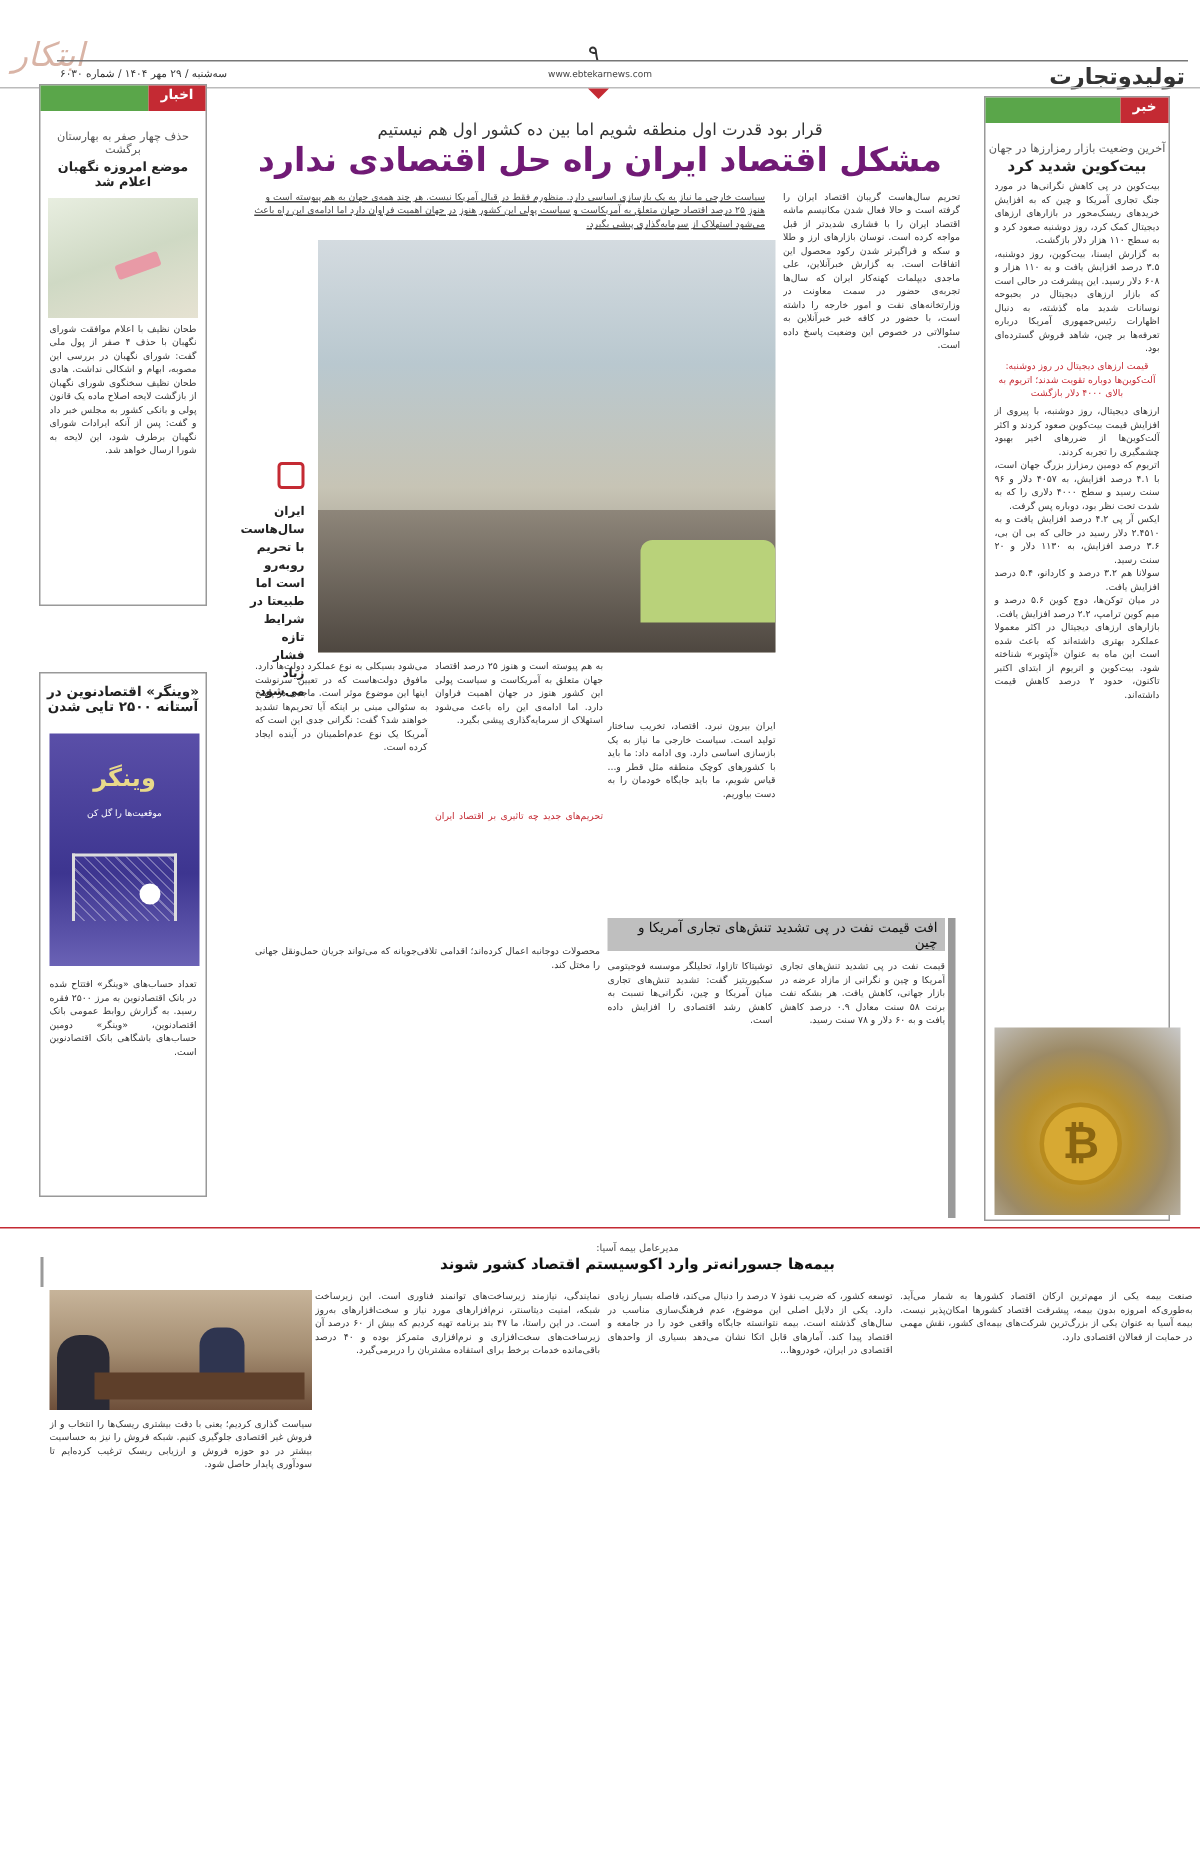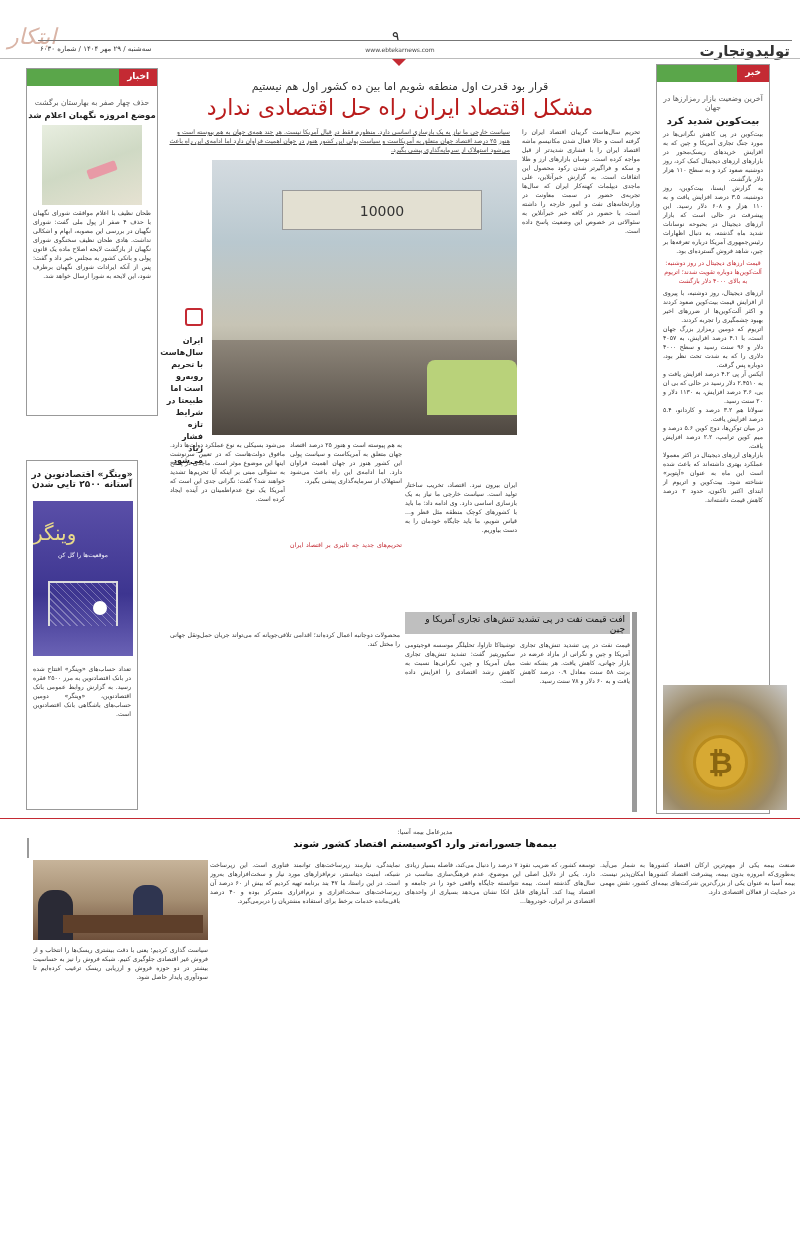--- a/index.html
+++ b/index.html
@@ -17,21 +17,21 @@
 .box{position:absolute;border:1px solid #999;background:#fff}
 .box-tag{height:17px;display:flex}
 .tag-red{background:#c42a33;color:#fff;font-size:9px;font-weight:bold;padding:2px 8px;direction:rtl}
 .tag-green{flex:1;background:#5aa64a}
 .kicker{font-size:7.5px;color:#555;text-align:center;margin-top:12px;direction:rtl}
 .box-title{font-size:10px;font-weight:bold;text-align:center;margin-top:3px;direction:rtl}
 .body-txt{font-size:6.2px;line-height:9px;color:#333;direction:rtl;text-align:justify;padding:3px 6px}
 .col-text{position:absolute;font-size:6.2px;line-height:9px;color:#333;direction:rtl;text-align:justify;overflow:hidden}
 .red{color:#c42a33}
 .main-kicker{position:absolute;left:165px;width:470px;top:80px;text-align:center;font-size:11px;color:#333;direction:rtl}
-.main-title{position:absolute;left:165px;width:470px;top:95px;text-align:center;font-size:22px;font-weight:normal;color:#b91c1c;direction:rtl}
+.main-title{position:absolute;left:165px;width:470px;top:95px;text-align:center;font-size:22px;font-weight:bold;color:#701a75;direction:rtl}
 .lead2{position:absolute;left:165px;width:345px;top:127px;font-size:6.2px;line-height:9px;direction:rtl;color:#444;text-decoration:underline}
 .photo{position:absolute;overflow:hidden}
 .mural{background:linear-gradient(180deg,#d4dbe0 0%,#b9c8cf 30%,#c7c4b5 60%,#7d7568 100%)}
 .caption-side{position:absolute;left:165px;top:335px;width:38px;font-size:8px;font-weight:bold;line-height:12px;direction:rtl;text-align:right;color:#222}
 .cap-icon{position:absolute;left:185px;top:308px;width:18px;height:18px;border:2px solid #c42a33;border-radius:3px}
 .sub-bar{position:absolute;background:#bfbfbf}
 .sub-title{position:absolute;font-size:9px;font-weight:normal;direction:rtl;color:#111}
 .gray-divider{position:absolute;background:#9a9a9a}
 .bottom-kicker{position:absolute;left:250px;width:350px;top:828px;text-align:center;font-size:6.5px;color:#444;direction:rtl}
 .bottom-title{position:absolute;left:250px;width:350px;top:838px;text-align:center;font-size:10px;font-weight:bold;color:#111;direction:rtl}
@@ -44,21 +44,21 @@
   <div class="logo">ابتکار</div>
   <div class="hdr-pg">۹</div>
   <div class="hdr-line"></div>
   <div class="hdr-section">تولیدوتجارت</div>
   <div class="hdr-url">www.ebtekarnews.com</div>
   <div class="hdr-date rtl">سه‌شنبه / ۲۹ مهر ۱۴۰۴ / شماره ۶۰۳۰</div>
 </div>
 <div class="topline"></div>
 <div class="tri"></div>
 
-<div class="box" style="left:656px;top:64px;width:114px;height:750px">
+<div class="box" style="left:656px;top:64px;width:124px;height:750px">
   <div class="box-tag" style="flex-direction:row-reverse">
     <div class="tag-red">خبر</div>
     <div class="tag-green"></div>
   </div>
   <div class="kicker">آخرین وضعیت بازار رمزارزها در جهان</div>
   <div class="box-title">بیت‌کوین شدید کرد</div>
   <div class="body-txt">
     <p>بیت‌کوین در پی کاهش نگرانی‌ها در مورد جنگ تجاری آمریکا و چین که به افزایش خریدهای ریسک‌محور در بازارهای ارزهای دیجیتال کمک کرد، روز دوشنبه صعود کرد و به سطح ۱۱۰ هزار دلار بازگشت.</p>
     <p>به گزارش ایسنا، بیت‌کوین، روز دوشنبه، ۳.۵ درصد افزایش یافت و به ۱۱۰ هزار و ۶۰۸ دلار رسید. این پیشرفت در حالی است که بازار ارزهای دیجیتال در بحبوحه نوسانات شدید ماه گذشته، به دنبال اظهارات رئیس‌جمهوری آمریکا درباره تعرفه‌ها بر چین، شاهد فروش گسترده‌ای بود.</p>
     <p class="red" style="text-align:center;margin:3px 0">قیمت ارزهای دیجیتال در روز دوشنبه: آلت‌کوین‌ها دوباره تقویت شدند؛ اتریوم به بالای ۴۰۰۰ دلار بازگشت</p>
@@ -67,53 +67,52 @@
     <p>ایکس آر پی ۴.۲ درصد افزایش یافت و به ۲.۴۵۱۰ دلار رسید در حالی که بی ان بی، ۳.۶ درصد افزایش، به ۱۱۳۰ دلار و ۲۰ سنت رسید.</p>
     <p>سولانا هم ۳.۲ درصد و کاردانو، ۵.۴ درصد افزایش یافت.</p>
     <p>در میان توکن‌ها، دوج کوین ۵.۶ درصد و میم کوین ترامپ، ۲.۲ درصد افزایش یافت.</p>
     <p>بازارهای ارزهای دیجیتال در اکثر معمولا عملکرد بهتری داشته‌اند که باعث شده است این ماه به عنوان «آپتوبر» شناخته شود. بیت‌کوین و اتریوم از ابتدای اکتبر تاکنون، حدود ۲ درصد کاهش قیمت داشته‌اند.</p>
   </div>
   <div class="photo" style="left:6px;top:620px;width:124px;height:125px;background:radial-gradient(circle at 45% 60%,#d9b04a 0%,#b8912f 35%,#9c8a66 60%,#c9c9c9 100%)">
     <div style="position:absolute;left:30px;top:50px;width:55px;height:55px;border-radius:50%;background:#d7a933;border:3px solid #b88b1e;color:#8a6510;font-size:30px;font-weight:bold;text-align:center;line-height:50px">₿</div>
   </div>
 </div>
 
-<div class="box" style="left:26px;top:68px;width:132px;height:348px">
+<div class="box" style="left:26px;top:56px;width:112px;height:348px">
   <div class="box-tag" style="flex-direction:row-reverse">
     <div class="tag-red">اخبار</div>
     <div class="tag-green"></div>
   </div>
   <div class="kicker">حذف چهار صفر به بهارستان برگشت</div>
   <div class="box-title" style="font-size:8.5px">موضع امروزه نگهبان اعلام شد</div>
   <div class="photo" style="position:relative;margin:5px auto 0;width:100px;height:80px;background:linear-gradient(160deg,#e8eee0,#cfd9c4 50%,#e6e2d2)">
     <div style="position:absolute;left:45px;top:40px;width:30px;height:10px;background:#e89aa6;transform:rotate(-20deg);border-radius:2px"></div>
   </div>
   <div class="body-txt">طحان نظیف با اعلام موافقت شورای نگهبان با حذف ۴ صفر از پول ملی گفت: شورای نگهبان در بررسی این مصوبه، ابهام و اشکالی نداشت. هادی طحان نظیف سخنگوی شورای نگهبان از بازگشت لایحه اصلاح ماده یک قانون پولی و بانکی کشور به مجلس خبر داد و گفت: پس از آنکه ایرادات شورای نگهبان برطرف شود، این لایحه به شورا ارسال خواهد شد.</div>
 </div>
 
-<div class="box" style="left:26px;top:460px;width:112px;height:350px">
+<div class="box" style="left:26px;top:448px;width:112px;height:350px">
   <div class="box-title" style="font-size:9px;margin-top:8px;padding:0 4px">«وینگر» اقتصادنوین در آستانه ۲۵۰۰ تایی شدن</div>
   <div class="photo" style="left:6px;top:40px;width:100px;height:155px;background:linear-gradient(180deg,#5a4fa8,#3d3590 60%,#6a62b5)">
-    <div style="position:absolute;top:20px;width:100%;text-align:left;color:#e8d98a;font-size:20px;font-weight:normal;direction:rtl">وینگر</div>
+    <div style="position:absolute;top:20px;width:100%;text-align:center;color:#e8d98a;font-size:16px;font-weight:bold;direction:rtl">وینگر</div>
     <div style="position:absolute;top:50px;width:100%;text-align:center;color:#fff;font-size:6px;direction:rtl">موقعیت‌ها را گل کن</div>
     <div style="position:absolute;left:15px;top:80px;width:70px;height:45px;border:2px solid #ddd;border-bottom:none;background:repeating-linear-gradient(45deg,transparent 0 4px,rgba(255,255,255,.3) 4px 5px)"></div>
     <div style="position:absolute;left:60px;top:100px;width:14px;height:14px;border-radius:50%;background:#fff"></div>
   </div>
   <div class="body-txt" style="position:absolute;top:200px">تعداد حساب‌های «وینگر» افتتاح شده در بانک اقتصادنوین به مرز ۲۵۰۰ فقره رسید. به گزارش روابط عمومی بانک اقتصادنوین، «وینگر» دومین حساب‌های باشگاهی بانک اقتصادنوین است.</div>
 </div>
 
 <div class="main-kicker">قرار بود قدرت اول منطقه شویم اما بین ده کشور اول هم نیستیم</div>
 <div class="main-title">مشکل اقتصاد ایران راه حل اقتصادی ندارد</div>
 <div class="lead2">سیاست خارجی ما نیاز به یک بازسازی اساسی دارد. منظورم فقط در قبال آمریکا نیست. هر چند همه‌ی جهان به هم پیوسته است و هنوز ۲۵ درصد اقتصاد جهان متعلق به آمریکاست و سیاست پولی این کشور هنوز در جهان اهمیت فراوان دارد اما ادامه‌ی این راه باعث می‌شود استهلاک از سرمایه‌گذاری پیشی بگیرد.</div>
 
 <div class="col-text" style="left:522px;top:127px;width:118px;height:475px">تحریم سال‌هاست گریبان اقتصاد ایران را گرفته است و حالا فعال شدن مکانیسم ماشه اقتصاد ایران را با فشاری شدیدتر از قبل مواجه کرده است. نوسان بازارهای ارز و طلا و سکه و فراگیرتر شدن رکود محصول این اتفاقات است. به گزارش خبرآنلاین، علی ماجدی دیپلمات کهنه‌کار ایران که سال‌ها تجربه‌ی حضور در سمت معاونت در وزارتخانه‌های نفت و امور خارجه را داشته است، با حضور در کافه خبر خبرآنلاین به سئوالاتی در خصوص این وضعیت پاسخ داده است.</div>
 <div class="col-text" style="left:405px;top:480px;width:112px;height:122px">ایران بیرون نبرد. اقتصاد، تخریب ساختار تولید است. سیاست خارجی ما نیاز به یک بازسازی اساسی دارد. وی ادامه داد: ما باید با کشورهای کوچک منطقه مثل قطر و... قیاس شویم، ما باید جایگاه خودمان را به دست بیاوریم.</div>
 
 <div class="photo mural" style="left:212px;top:160px;width:305px;height:275px">
-  <div style="position:absolute;left:70px;top:30px;width:200px;height:40px;background:#e3e0d2;border:1px solid #999;font-size:14px;text-align:center;line-height:40px;color:#333">10000</div>
   <div style="position:absolute;left:0;top:180px;width:305px;height:95px;background:linear-gradient(180deg,#8e867a,#4e4740)"></div>
   <div style="position:absolute;right:0;top:200px;width:90px;height:55px;background:#b9d27a;border-radius:8px 8px 0 0"></div>
 </div>
 <div class="cap-icon"></div>
 <div class="caption-side">ایران سال‌هاست با تحریم روبه‌رو است اما طبیعتا در شرایط تازه فشار زیاد می‌شود</div>
 
 <div class="col-text" style="left:290px;top:440px;width:112px;height:160px">به هم پیوسته است و هنوز ۲۵ درصد اقتصاد جهان متعلق به آمریکاست و سیاست پولی این کشور هنوز در جهان اهمیت فراوان دارد. اما ادامه‌ی این راه باعث می‌شود استهلاک از سرمایه‌گذاری پیشی بگیرد.</div>
 <div class="col-text" style="left:170px;top:440px;width:115px;height:160px">می‌شود بسیکلی به نوع عملکرد دولت‌ها دارد. مافوق دولت‌هاست که در تعیین سرنوشت اینها این موضوع موثر است. ماجدی در پاسخ به سئوالی مبنی بر اینکه آیا تحریم‌ها تشدید خواهند شد؟ گفت: نگرانی جدی این است که آمریکا یک نوع عدم‌اطمینان در آینده ایجاد کرده است.</div>
 <div class="col-text red" style="left:290px;top:540px;width:112px;height:10px">تحریم‌های جدید چه تاثیری بر اقتصاد ایران دارد؟</div>
 

